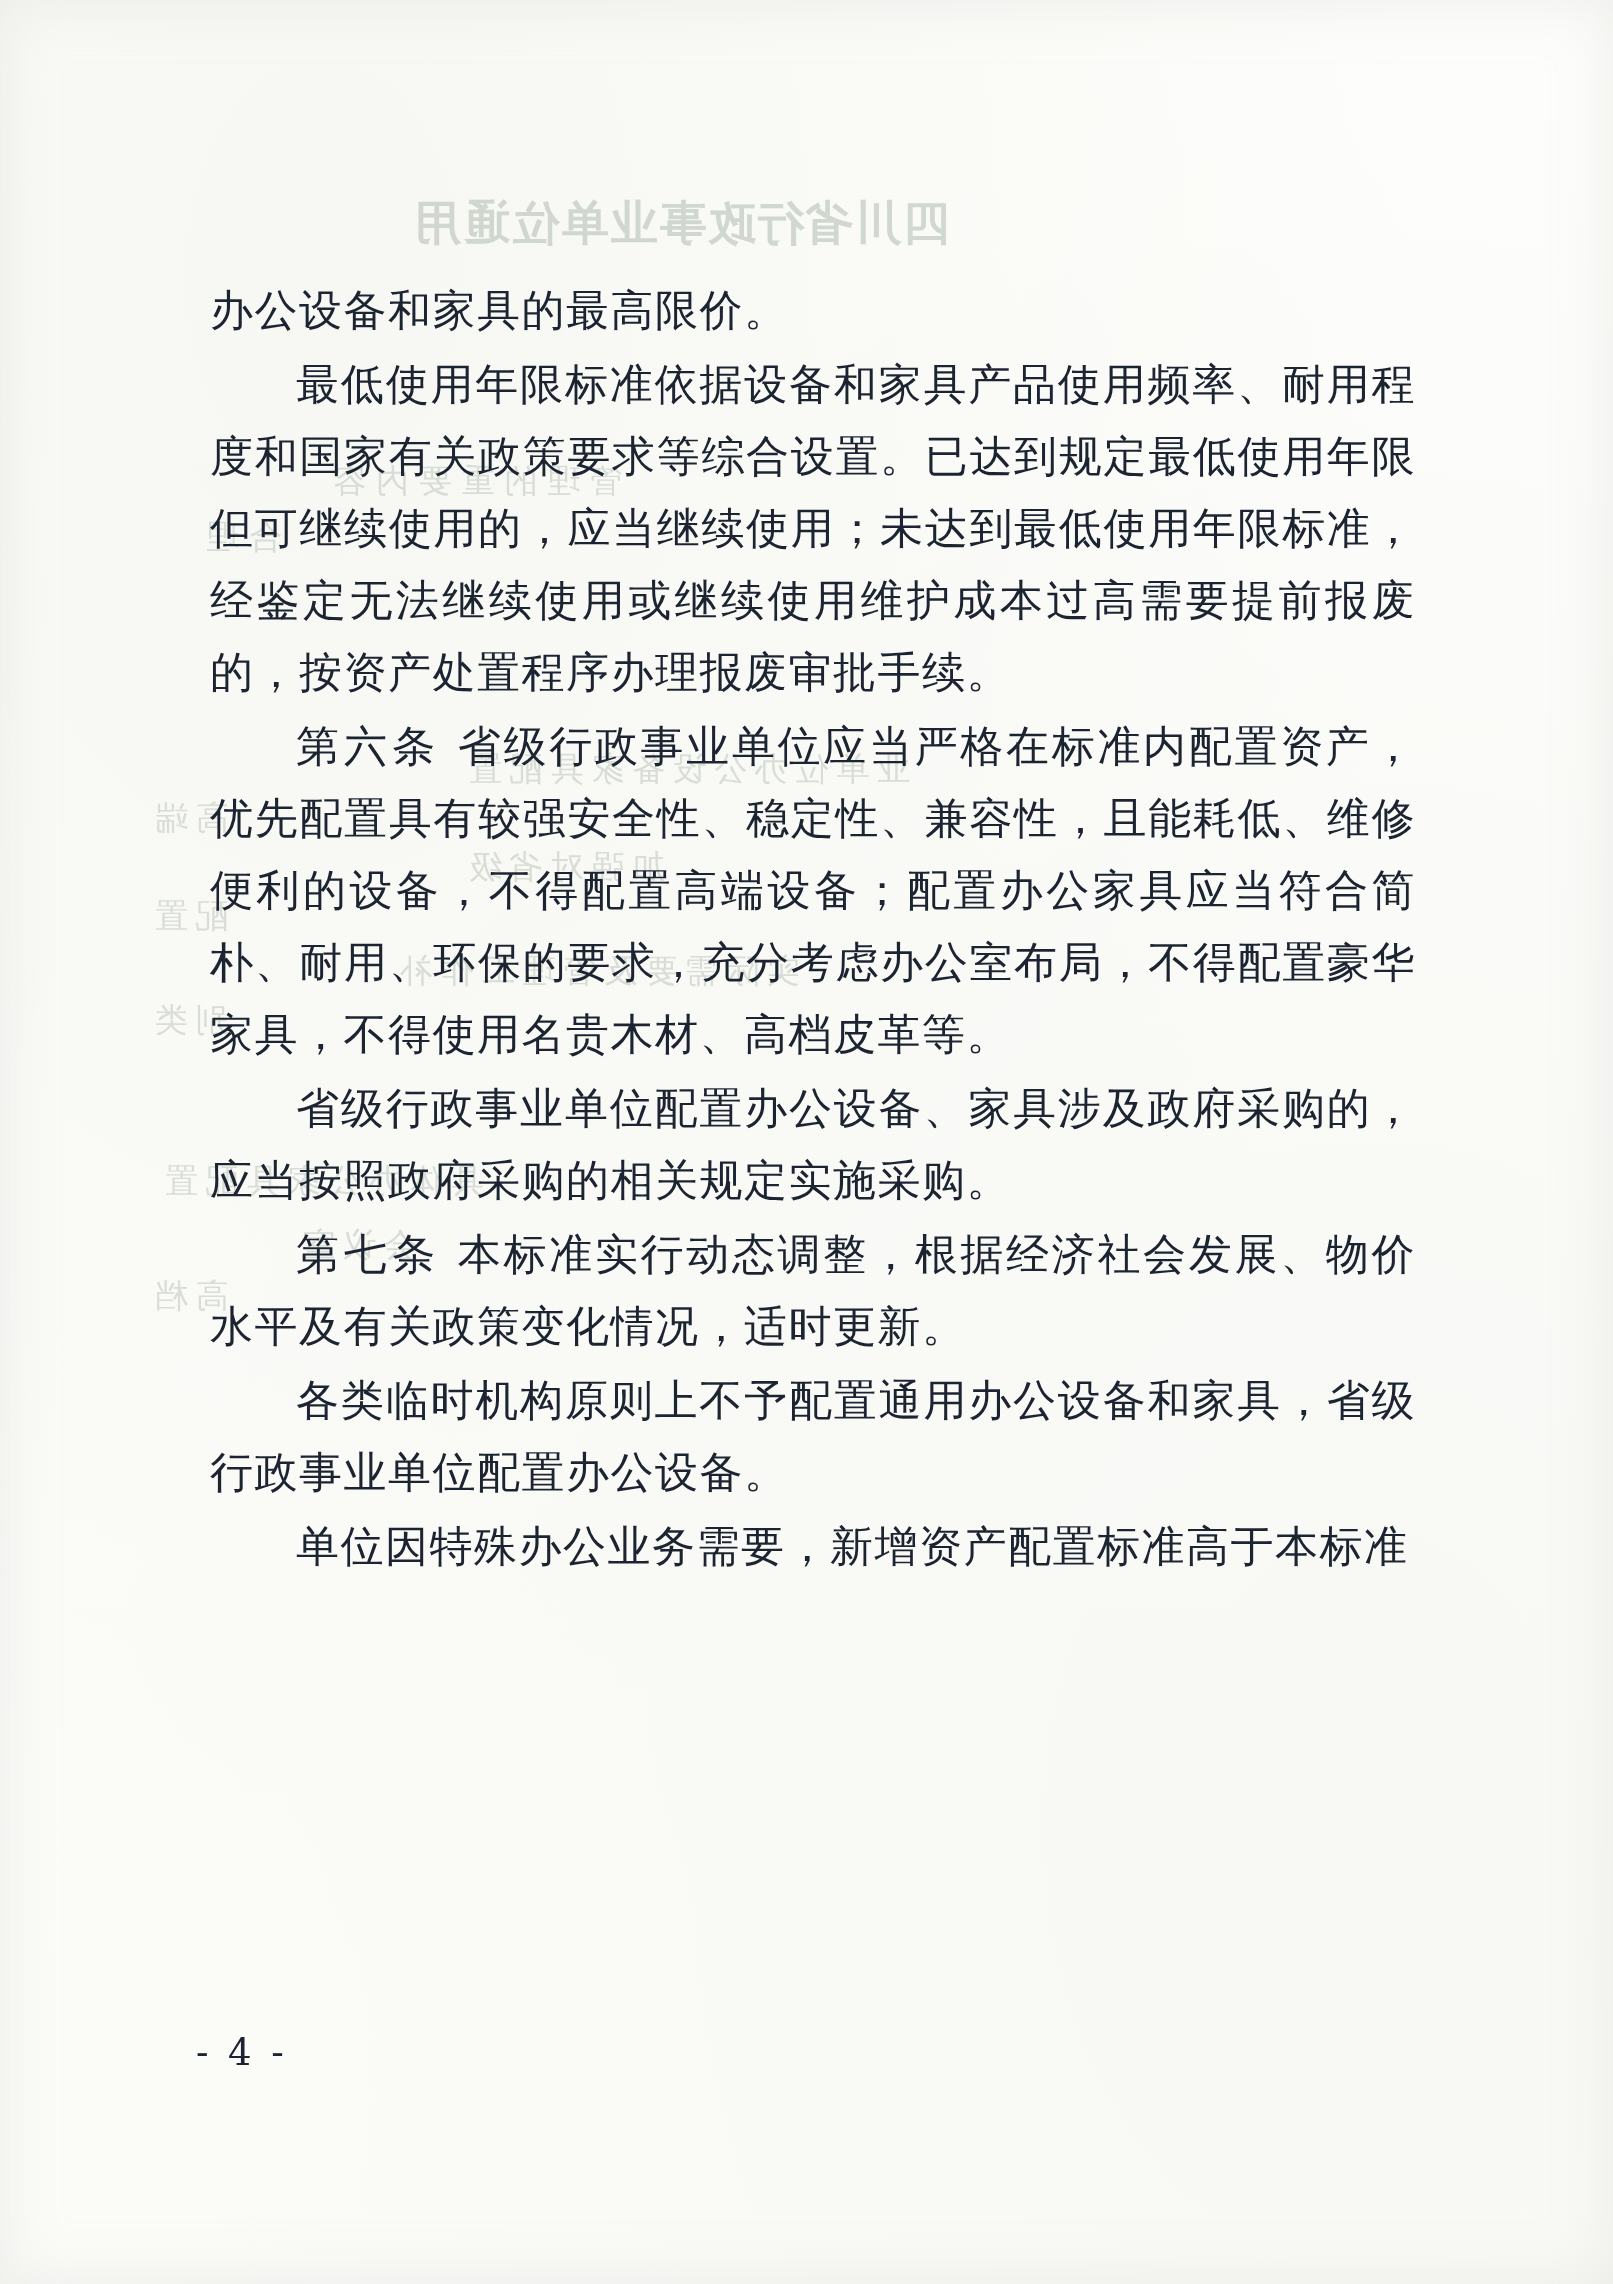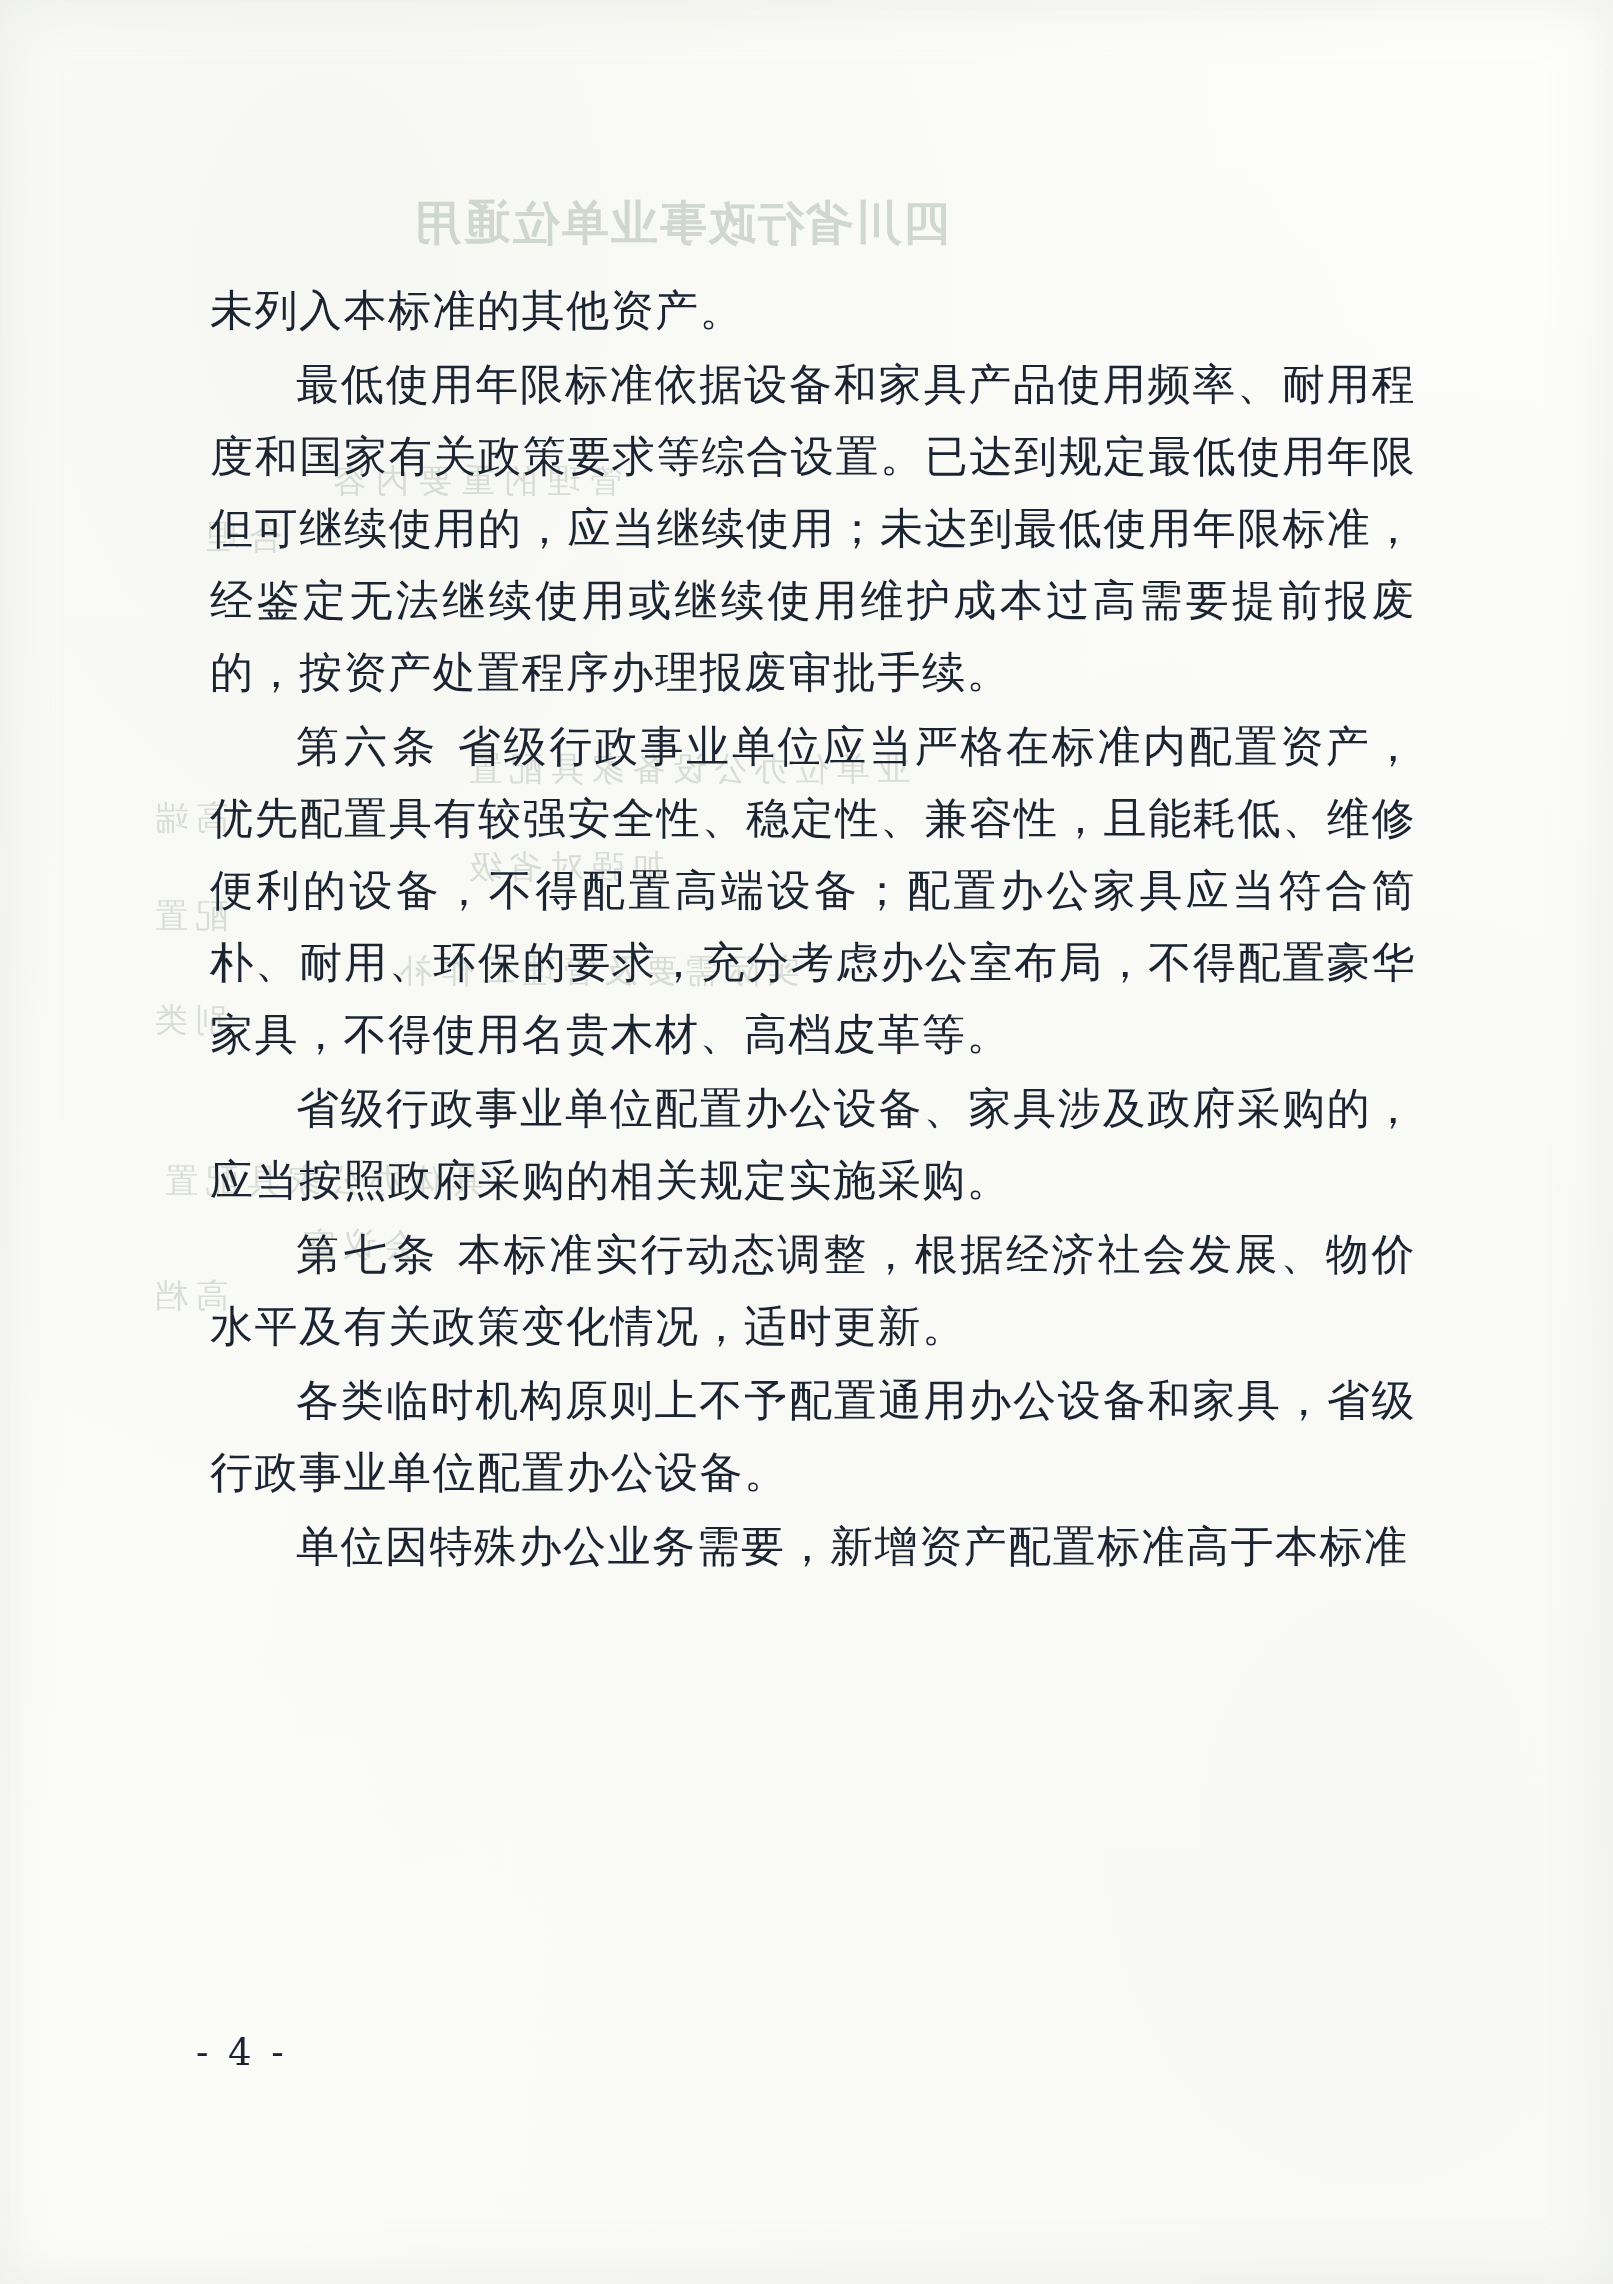--- a/index.html
+++ b/index.html
@@ -113,21 +113,21 @@
   <div class="bleed bleed-l6">配置</div>
   <div class="bleed bleed-l7">实际需要及管理工作补</div>
   <div class="bleed bleed-l8">别类</div>
   <div class="bleed bleed-l9">具体办公家具配置</div>
   <div class="bleed bleed-l10">会议室</div>
   <div class="bleed bleed-l11">高档</div>
 
   <div class="content">
 
     <p class="para">
-      <span>未列入本标准的其他资产。</span>
+      <span>办公设备和家具的最高限价。</span>
     </p>
 
     <p class="para indent">
       <span>最低使用年限标准依据设备和家具产品使用频率、耐用程度和国家有关政策要求等综合设置。已达到规定最低使用年限但可继续使用的，应当继续使用；未达到最低使用年限标准，经鉴定无法继续使用或继续使用维护成本过高需要提前报废的，按资产处置程序办理报废审批手续。</span>
     </p>
 
     <p class="para indent">
       <span class="art-label">第六条</span><span>省级行政事业单位应当严格在标准内配置资产，优先配置具有较强安全性、稳定性、兼容性，且能耗低、维修便利的设备，不得配置高端设备；配置办公家具应当符合简朴、耐用、环保的要求，充分考虑办公室布局，不得配置豪华家具，不得使用名贵木材、高档皮革等。</span>
     </p>
 

